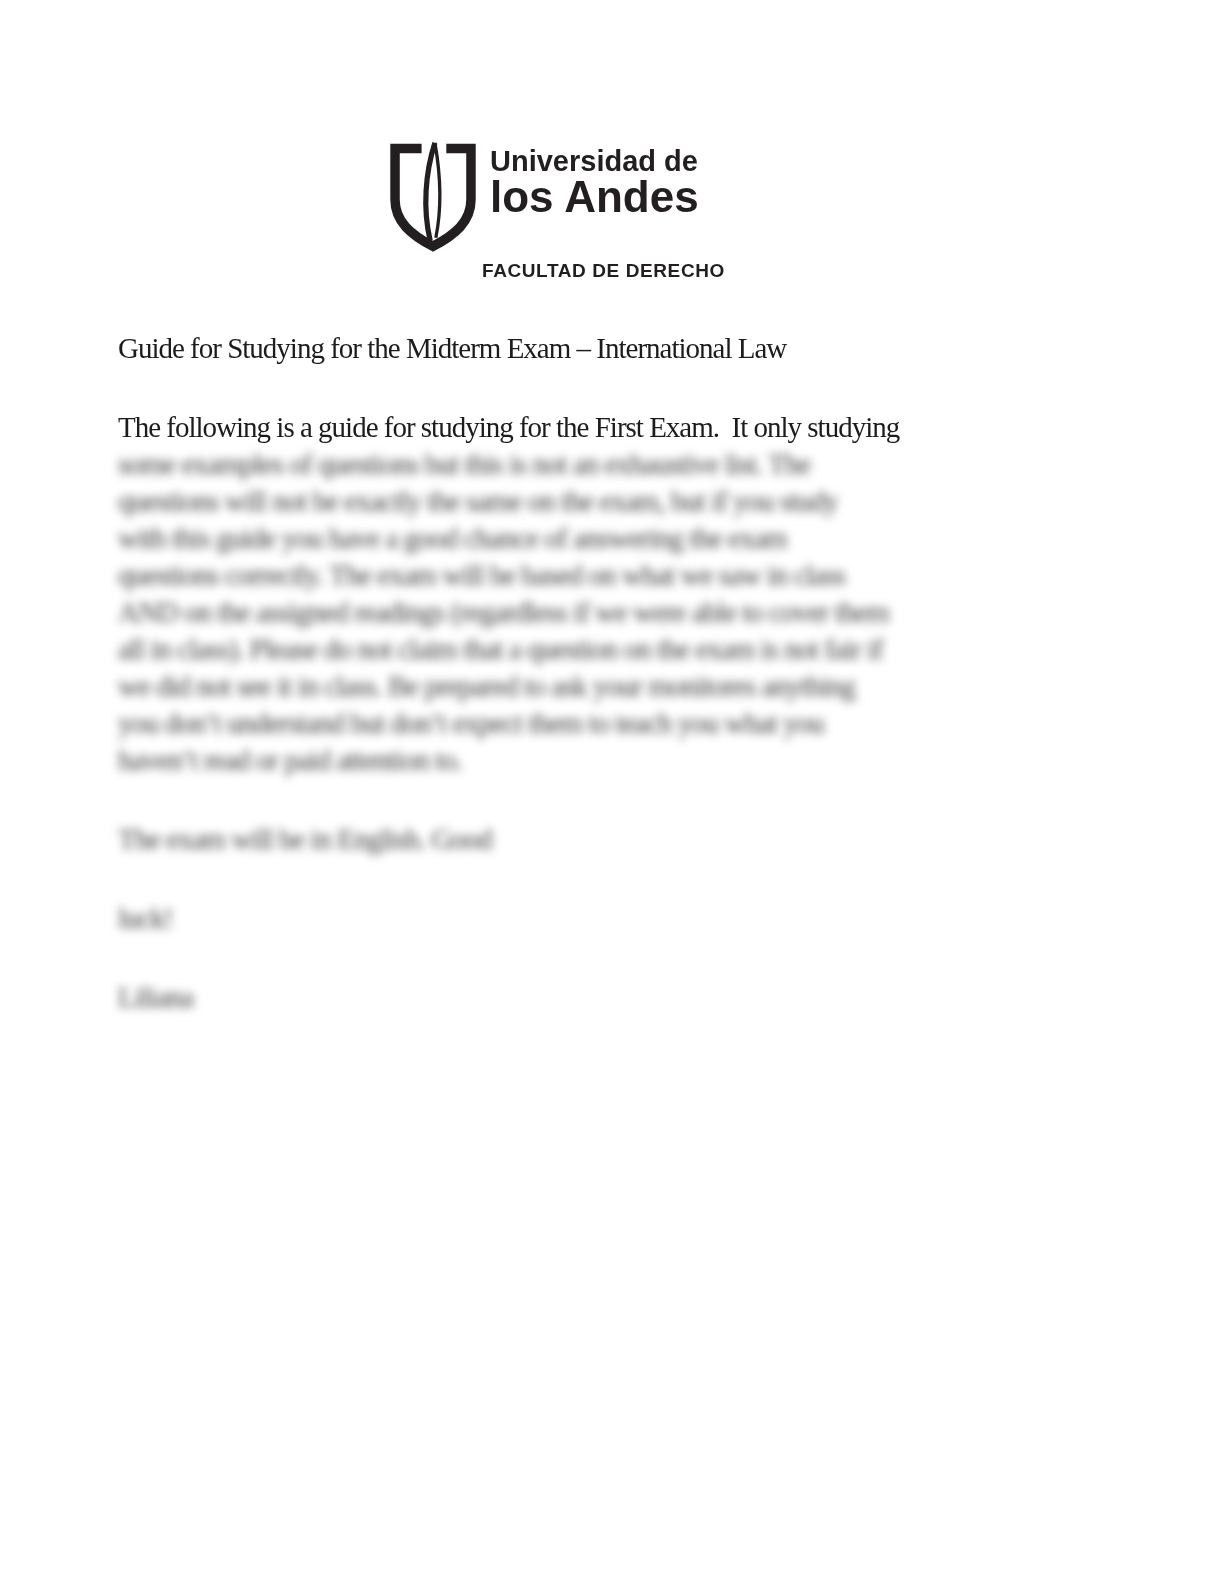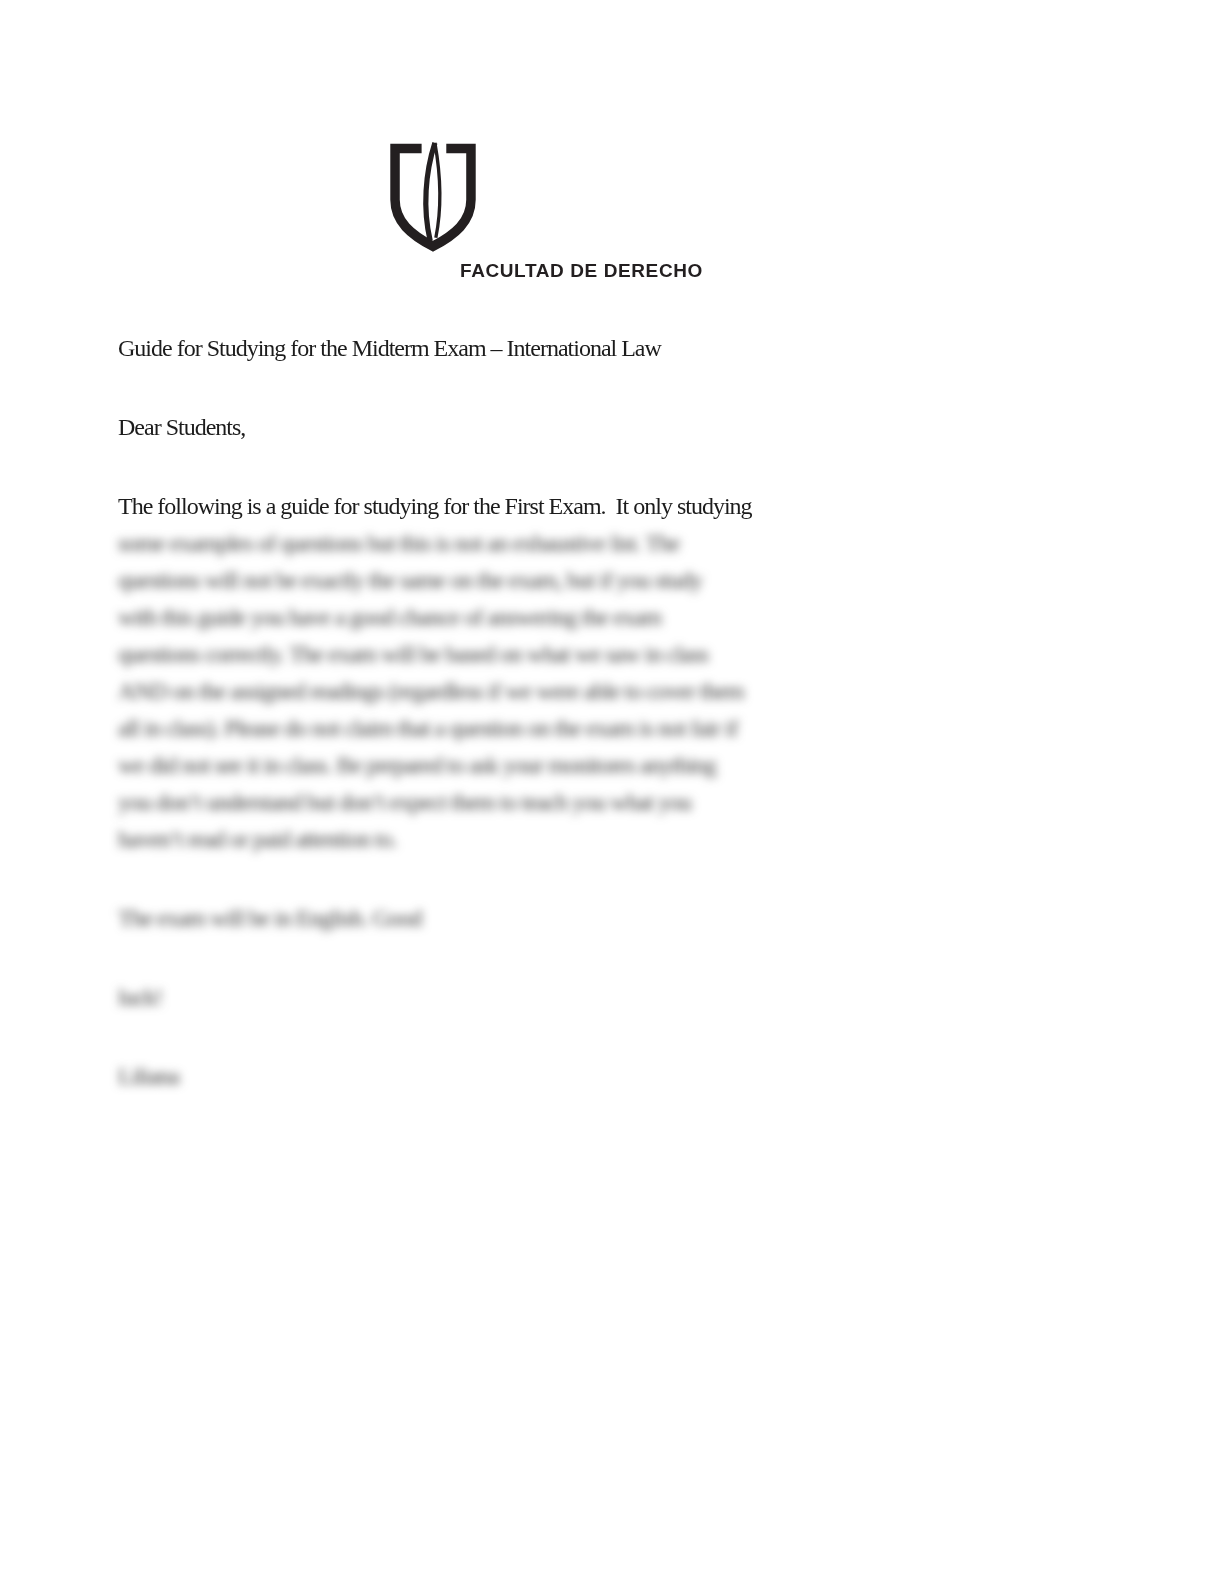--- a/index.html
+++ b/index.html
@@ -28,33 +28,33 @@
   .logo-name1 {
     font-size: 29px; line-height: 30px; font-weight: bold;
     letter-spacing: 0px; white-space: pre;
   }
   .logo-name2 {
     font-size: 44px; line-height: 42px; font-weight: bold;
     letter-spacing: 0px; white-space: pre;
   }
   .logo-faculty {
     margin-top: 9px;
-    margin-left: 75px;
+    margin-left: 97px;
     font-size: 19px; line-height: 20px; font-weight: bold;
     letter-spacing: 0.6px; white-space: pre;
   }
 
   
   .content {
     position: absolute;
     left: 118px;
     top: 330px;
     width: 985px;
     color: #1c1c1c;
-    font-size: 24px;
+    font-size: 29px;
     line-height: 37px;
     letter-spacing: -1px;
   }
   .para { margin: 0 0 42px 0; }
   .doc-line { white-space: pre; }
   .blurred {
     filter: blur(5px);
     color: #3c3c3c;
   }
 </style>
@@ -65,30 +65,33 @@
 
   <div class="logo">
     <div class="logo-top">
       <svg class="logo-mark" viewBox="0 0 100 118" fill="none" stroke="#231f20" stroke-linecap="butt">
 
         <path d="M 38 9 L 10 9 L 10 63 C 10 86 27 100 50 112 C 73 100 90 86 90 63 L 90 9 L 64 9" stroke-width="10"></path>
 
         <path d="M 47 106 C 39 72 42 34 52 3" stroke-width="5.5"></path>
         <path d="M 52 3 C 59 42 58 78 53 103" stroke-width="3.5"></path>
       </svg>
+      <div class="logo-names">
+        <div class="logo-name1">Universidad de</div>
+        <div class="logo-name2">los Andes</div>
+      </div>
     </div>
     <div class="logo-faculty">FACULTAD DE DERECHO</div>
   </div>
 
   <div class="content">
 
     <div class="para doc-line">Guide for Studying for the Midterm Exam – International Law</div>
 
 
-    <div class="para doc-line">Dear Students,</div>
 
     <div class="para">
       <div class="doc-line">The following is a guide for studying for the First Exam.  It only studying</div>
       <div class="doc-line blurred">some examples of questions but this is not an exhaustive list. The</div>
       <div class="doc-line blurred">questions will not be exactly the same on the exam, but if you study</div>
       <div class="doc-line blurred">with this guide you have a good chance of answering the exam</div>
       <div class="doc-line blurred">questions correctly. The exam will be based on what we saw in class</div>
       <div class="doc-line blurred">AND on the assigned readings (regardless if we were able to cover them</div>
       <div class="doc-line blurred">all in class). Please do not claim that a question on the exam is not fair if</div>
       <div class="doc-line blurred">we did not see it in class. Be prepared to ask your monitores anything</div>

